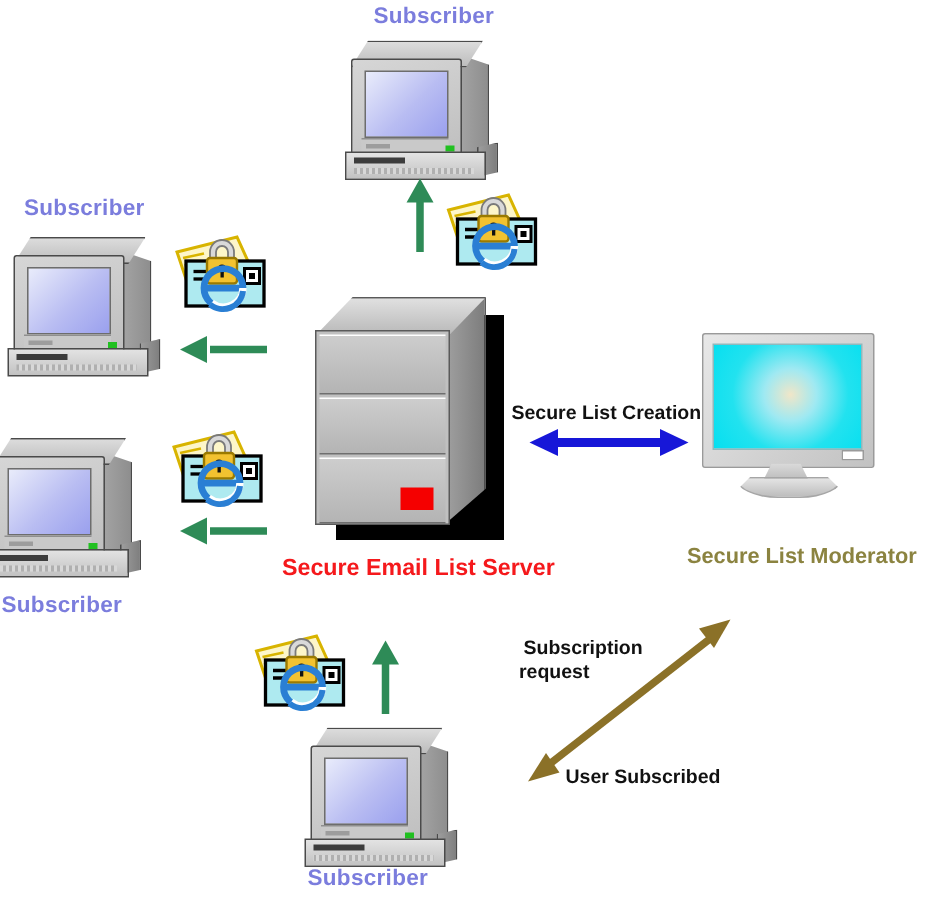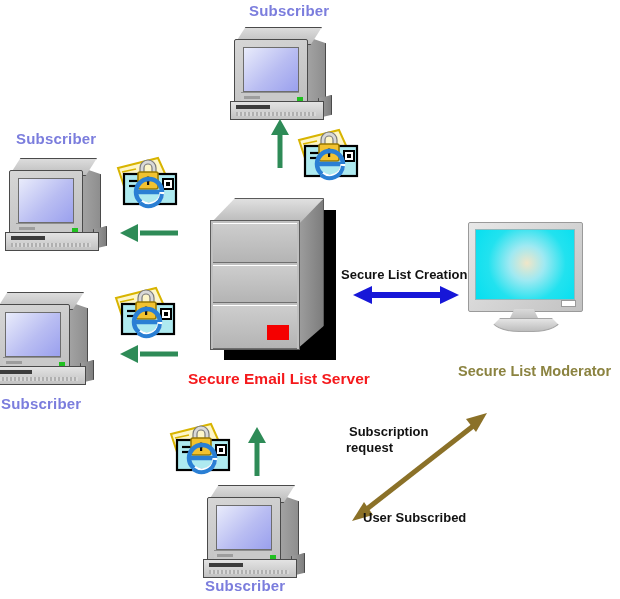--- a/index.html
+++ b/index.html
@@ -289,15 +289,15 @@
   </div>
   <div class="lbl lbl-sub" style="left:205px;top:578px;">Subscriber</div>
 
   <svg class="arrow" style="left:340px;top:405px;" width="160" height="125">
     <line x1="23" y1="107" x2="137" y2="18" stroke="#8b7128" stroke-width="5"></line>
     <polygon points="147,8 126,14 136,27" fill="#8b7128"></polygon>
     <polygon points="12,116 33,110 24,97" fill="#8b7128"></polygon>
   </svg>
   <div class="lbl lbl-flow" style="left:337px;top:425px;margin-left:12px;">Subscription</div>
   <div class="lbl lbl-flow" style="left:346px;top:441px;">request</div>
-  <div class="lbl lbl-flow" style="left:363px;top:511px;">User Subscribed</div>
+  <div class="lbl lbl-flow" style="left:377px;top:511px;">User Subscribed</div>
 
 </div>
 
 </body></html>

